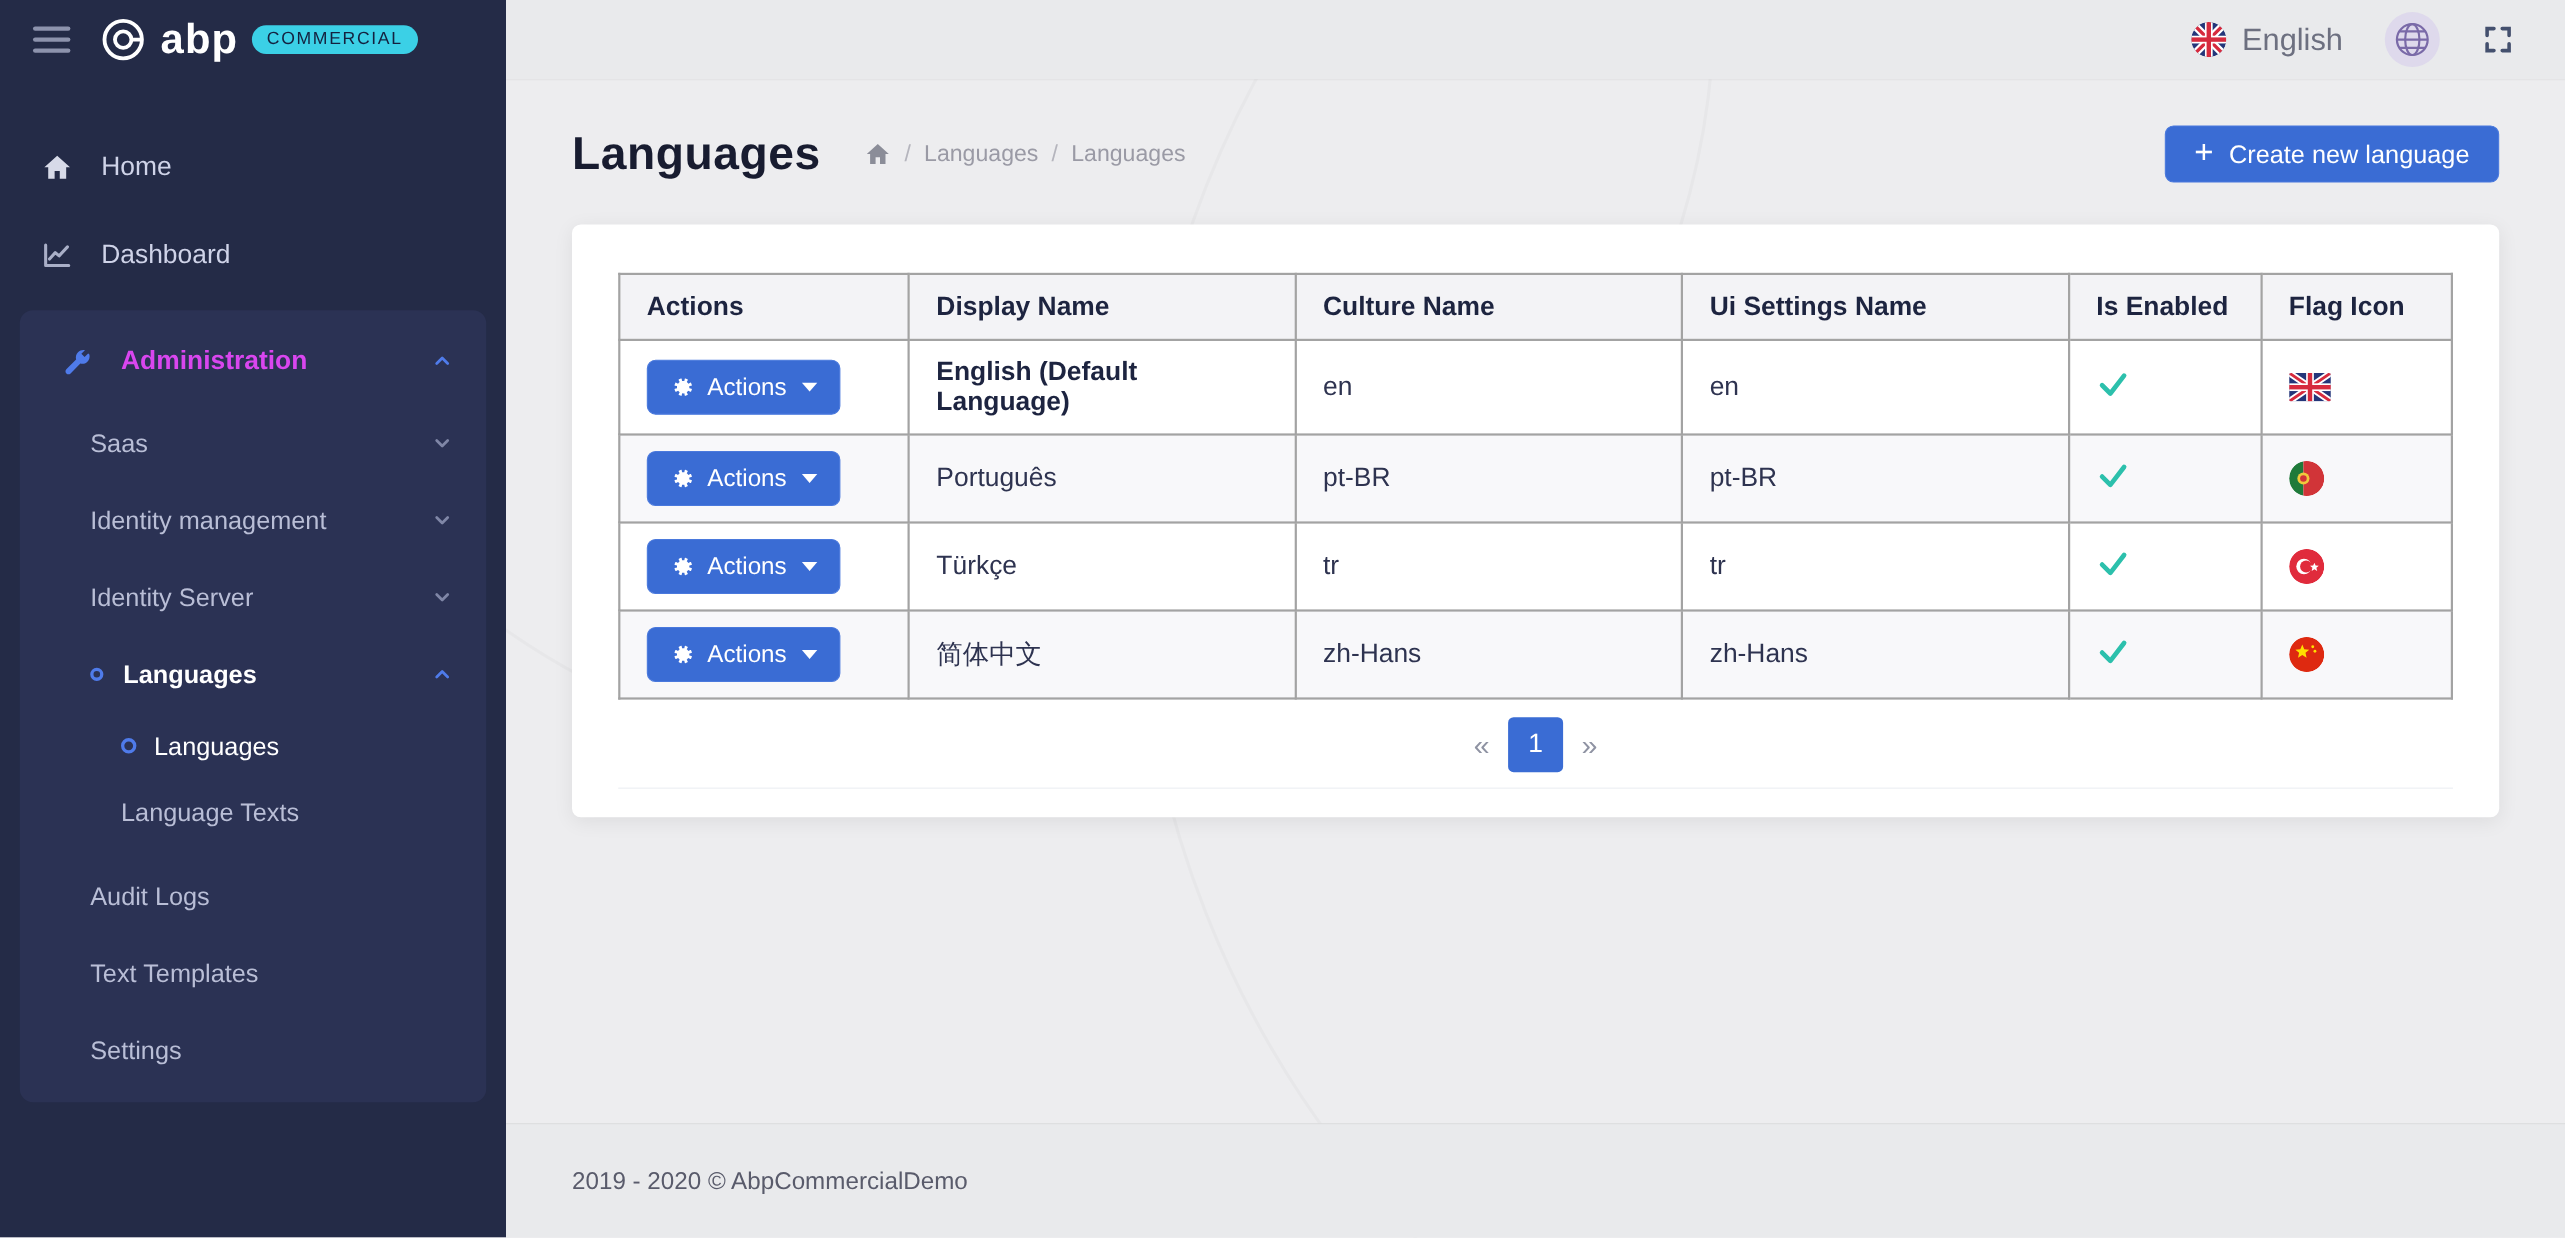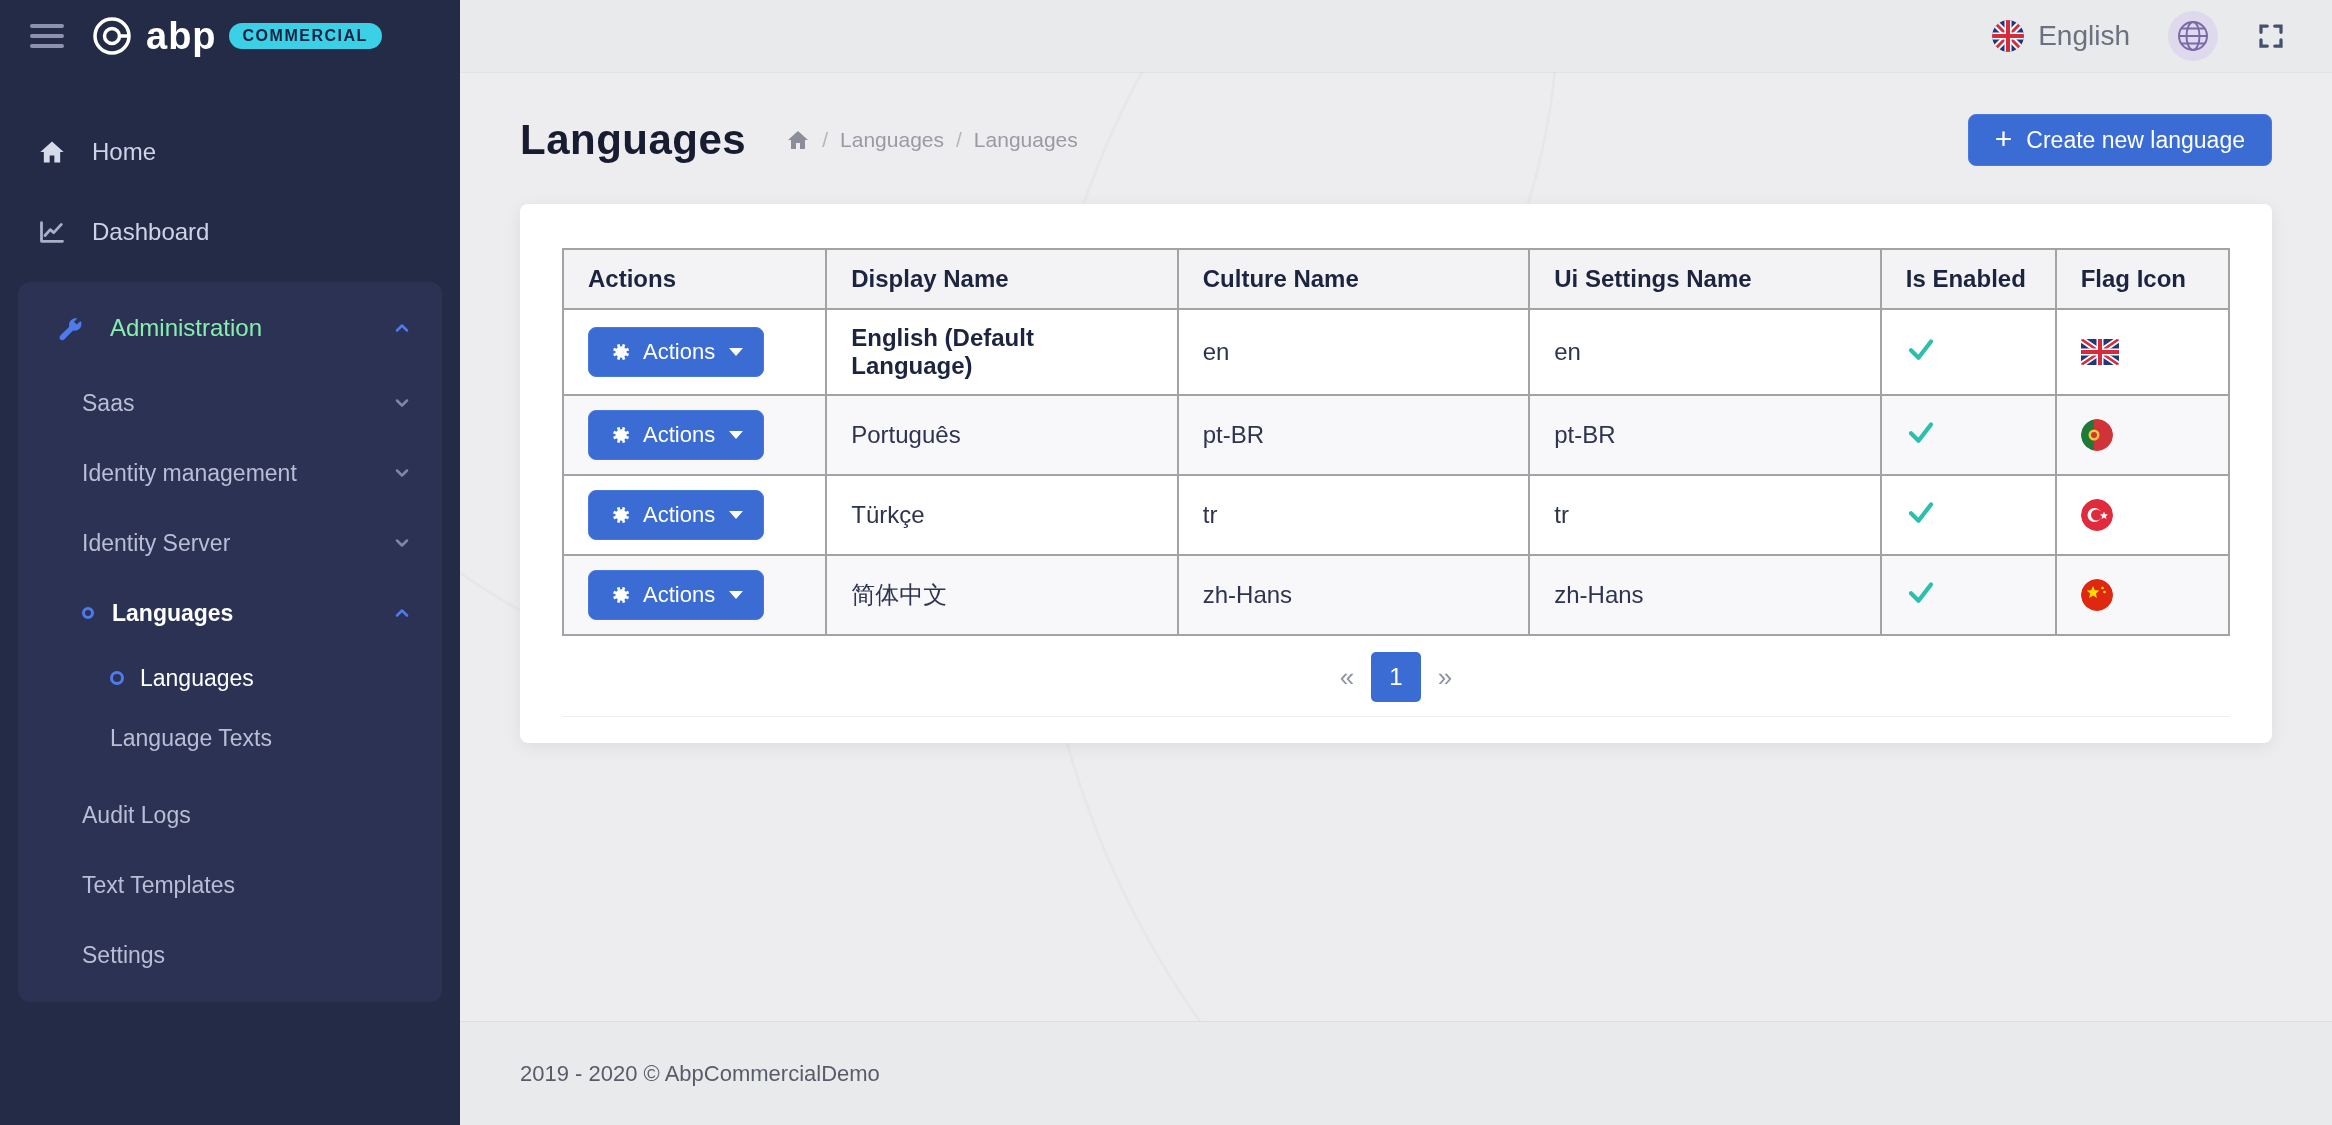--- a/index.html
+++ b/index.html
@@ -8,29 +8,29 @@
   .app { display:flex; width:100%; height:100%; }
 
   
   .sidebar { width:460px; flex-shrink:0; background:#242b47; color:#c9cde1;
     display:flex; flex-direction:column; position:relative; z-index:5; }
   .logo-row { height:72px; display:flex; align-items:center; padding:0 30px; gap:26px; }
   .hamburger { width:34px; display:flex; flex-direction:column; gap:6px; cursor:pointer; }
   .hamburger span { display:block; height:4px; border-radius:2px; background:#8d93ad; }
   .logo { display:flex; align-items:center; gap:12px; }
   .logo-text { color:#ffffff; font-size:38px; font-weight:bold; letter-spacing:1px; }
-  .logo-badge { background:#3bd0e6; color:#14213f; font-size:16px; font-weight:bold;
+  .logo-badge { background:#3bd0e6; color:#14213f; font-size:16px; font-weight:normal;
     letter-spacing:1.5px; padding:4px 14px; border-radius:14px; }
   nav { padding-top:40px; display:flex; flex-direction:column; }
   .nav-item { height:80px; display:flex; align-items:center; gap:24px; padding:0 36px;
     font-size:24px; color:#cfd3e8; cursor:pointer; position:relative; }
   .nav-item .ico { width:32px; display:flex; justify-content:center; }
   .admin-panel { margin:10px 18px 0; background:#2b3254; border-radius:12px;
     padding:6px 0 12px; display:flex; flex-direction:column; }
-  .admin-panel .nav-item { color:#86efac; font-weight:normal; }
+  .admin-panel .nav-item { color:#d946ef; font-weight:bold; }
   .sub-item { height:70px; display:flex; align-items:center; padding:0 36px 0 64px;
     font-size:23px; color:#b9bed6; cursor:pointer; position:relative; }
   .sub-sub { height:60px; display:flex; align-items:center; gap:16px; padding:0 36px 0 92px;
     font-size:23px; color:#b9bed6; cursor:pointer; }
   .sub-sub.active { color:#ffffff; }
   .gap-top { margin-top:12px; }
   .chev { position:absolute; right:30px; top:50%; transform:translateY(-50%); display:flex; }
   .bullet { width:14px; height:14px; border:3px solid #4f7bea; border-radius:50%; flex-shrink:0; }
   .mini-ring { width:12px; height:12px; border:3px solid #4f7bea; border-radius:50%;
     margin-right:18px; flex-shrink:0; }

